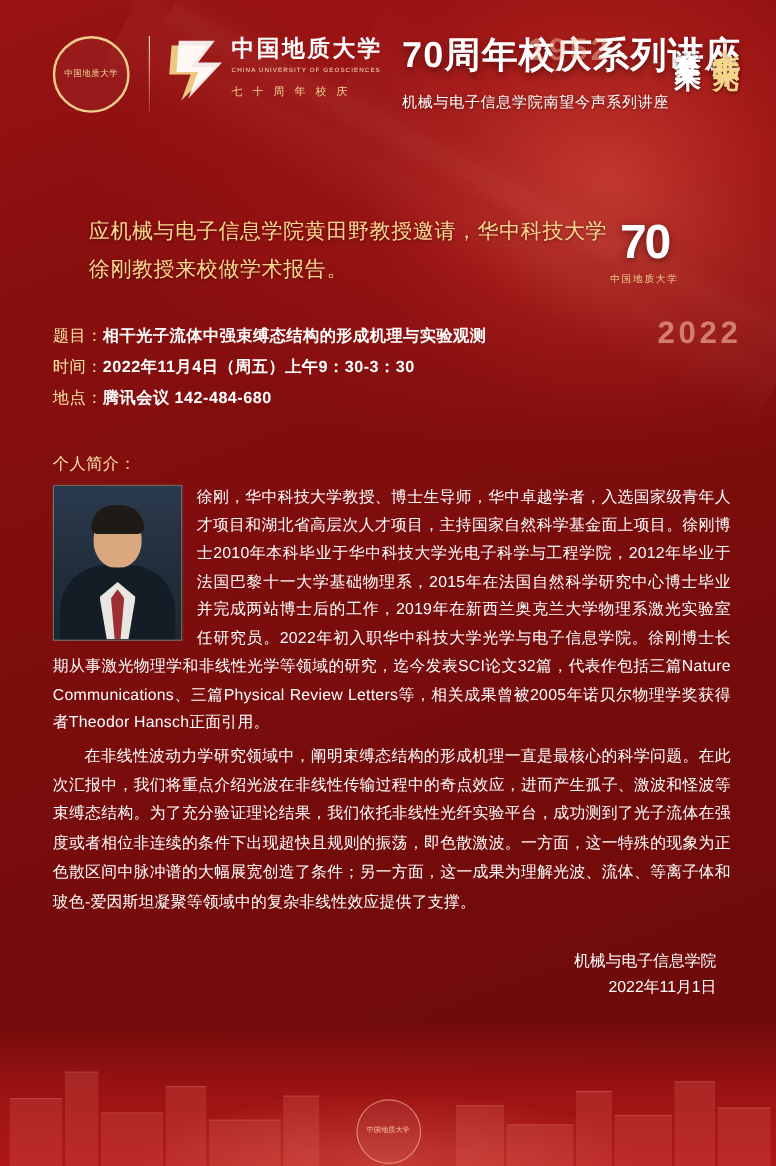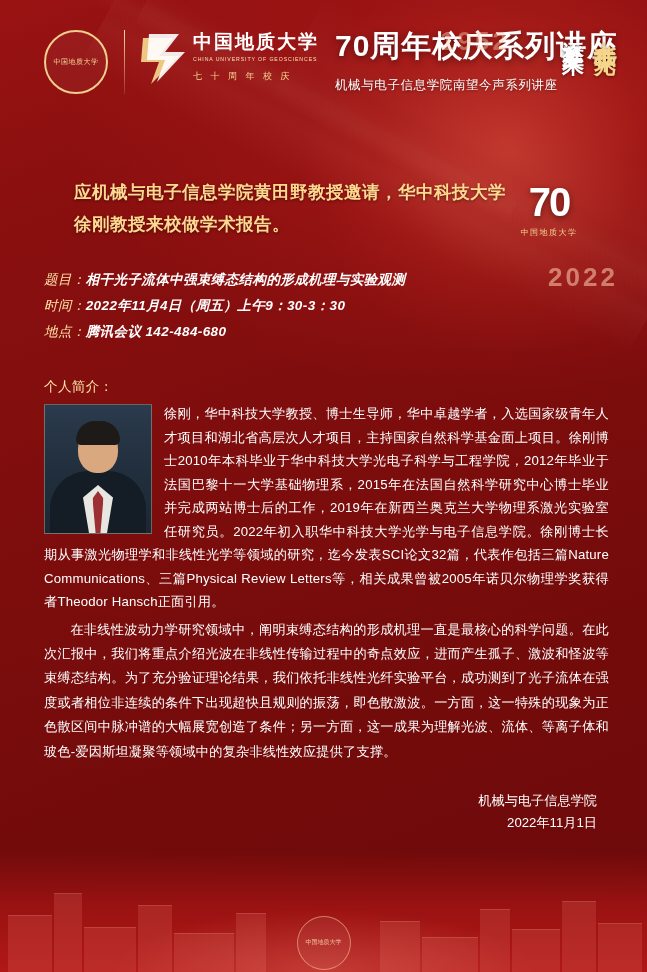--- a/index.html
+++ b/index.html
@@ -149,21 +149,21 @@
     writing-mode: vertical-rl;
     font-size: 22px;
     font-weight: bold;
     line-height: 1.18;
     letter-spacing: 4px;
   }
   .vc-gold { color: #f6d68b; text-shadow: 0 1px 3px rgba(0,0,0,.5); }
   .vc-white { color: #ffffff; text-shadow: 0 1px 3px rgba(0,0,0,.5); margin-right: 6px;}
   .anniv-badge {
     position: absolute;
-    right: 48px; top: 180px;
+    right: 60px; top: 180px;
     width: 100px;
     text-align: center;
   }
   .anniv-70 {
     color: #ffffff;
     font-size: 40px;
     font-weight: bold;
     letter-spacing: -2px;
     text-shadow: 0 2px 6px rgba(0,0,0,.45);
   }
@@ -173,41 +173,40 @@
     letter-spacing: 1.5px;
     margin-top: 2px;
   }
 
   
   .invite {
     margin: 26px 0 0 0;
     padding: 0 40px 0 74px;
     color: #ffd98f;
     font-size: 17.5px;
-    font-weight: bold;
+    font-weight: normal;
     line-height: 1.85;
     letter-spacing: .5px;
     text-shadow: 0 1px 3px rgba(0,0,0,0.45);
     position: relative;
     z-index: 3;
   }
 
   
   .content {
     position: relative;
     z-index: 3;
     padding: 0 38px 0 44px;
     margin-top: 26px;
   }
   .info-line {
     color: #ffe4a8;
     font-size: 13.5px;
     line-height: 1.95;
     letter-spacing: .4px;
-    font-style: italic;
   }
   .info-line .lbl { color: #ffe4a8; }
   .info-line .val { color: #ffffff; font-weight: bold; }
   .bio-label {
     color: #ffe4a8;
     font-size: 13.5px;
     line-height: 1.95;
     letter-spacing: .4px;
     margin-bottom: 2px;
     margin-top: 28px;

